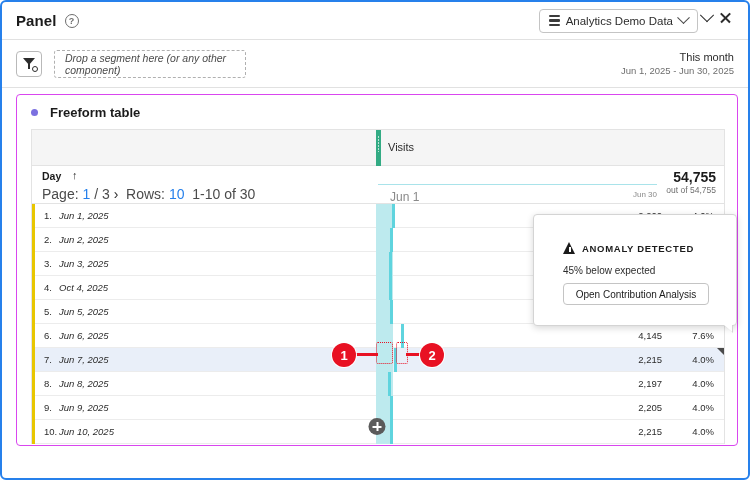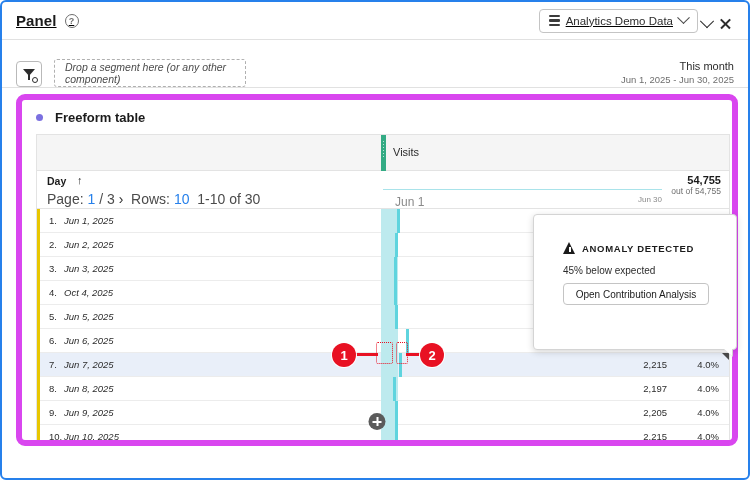--- a/index.html
+++ b/index.html
@@ -18,37 +18,36 @@
     overflow: hidden;
   }
 
   
   .titlebar {
     position: relative;
     height: 38px;
     border-bottom: 1px solid #e1e1e1;
     display: flex; align-items: center;
     padding: 0 14px;
-    text-decoration: underline;
   }
   .panel-title {
     font-size: 15px; font-weight: bold; color: #1b1b1b;
     letter-spacing: .1px;
   }
   .help-icon {
     margin-left: 8px;
     width: 14px; height: 14px;
     border: 1.3px solid #6e6e6e; border-radius: 50%;
     color: #6e6e6e; font-size: 9px;
     display: flex; align-items: center; justify-content: center;
     font-weight: bold;
   }
   .titlebar-right {
     margin-left: auto;
-    display: flex; align-items: flex-end; gap: 0;
+    display: flex; align-items: flex-start; gap: 0;
   }
   .data-pill {
     display: flex; align-items: center; gap: 6px;
     height: 24px; padding: 0 9px;
     border: 1px solid #c4c4c4; border-radius: 4px;
     background: #fff;
     font-size: 11.5px; color: #2c2c2c;
   }
   .db-glyph {
     width: 11px; height: 11px;
@@ -74,21 +73,21 @@
     width:13px; height:1.7px; background:#2c2c2c;
   }
   .close-x:before { transform: rotate(45deg); }
   .close-x:after  { transform: rotate(-45deg); }
 
   
   .segbar {
     position: relative;
     height: 48px;
     border-bottom: 1px solid #e1e1e1;
-    display: flex; align-items: flex-end;
+    display: flex; align-items: center;
     padding: 0 14px;
   }
   .filter-btn {
     width: 26px; height: 26px;
     border: 1px solid #b9b9b9; border-radius: 4px;
     background: #fff;
     display: flex; align-items: center; justify-content: center;
     cursor: pointer;
   }
   .funnel { position: relative; width: 13px; height: 13px; }
@@ -119,21 +118,21 @@
   .daterange {
     margin-left: auto; text-align: right; line-height: 1.35;
   }
   .daterange .dr-1 { font-size: 11px; color: #2c2c2c; }
   .daterange .dr-2 { font-size: 9.5px; color: #6e6e6e; }
 
   
   .card {
     position: absolute; left: 14px; top: 92px;
     width: 722px; height: 352px;
-    border: 6px solid #d946ef; border-radius: 9px;
+    border: 1px solid #d946ef; border-radius: 4px;
     background: #fff;
     overflow: hidden;
   }
   .card-head {
     display: flex; align-items: center; gap: 12px;
     height: 34px; padding: 0 14px;
   }
   .viz-dot { width: 7px; height: 7px; border-radius: 50%; background: #7b70e0; }
   .card-title { font-size: 13px; font-weight: bold; color: #1b1b1b; }
 
@@ -191,21 +190,21 @@
   }
   .spark-line {
     position: absolute; left: 2px; top: 2px; right: 2px;
     height: 1.4px; background: #a9e3ea;
   }
   .spark-lbl-l { position:absolute; left: 14px; top: 8px; font-size: 12px; color: #8a8a8a; }
   .spark-lbl-r { position:absolute; right: 2px; top: 8px; font-size: 8px; color: #8a8a8a; }
   .total-box {
     position: absolute; right: 8px; top: 3px; text-align: right;
   }
-  .total-box .tot { font-size: 11px; font-weight: bold; color: #1b1b1b; }
+  .total-box .tot { font-size: 14px; font-weight: bold; color: #1b1b1b; }
   .total-box .outof { font-size: 8.5px; color: #6e6e6e; }
 
   .rows { position: relative; background: #fff; }
   .row {
     position: relative;
     height: 24px;
     border-bottom: 1px solid #ececec;
     display: flex; align-items: center;
   }
   .row.hl { background: #e9eff9; }
@@ -238,21 +237,21 @@
   .corner-flag {
     position: absolute; right: 0; top: 0;
     width: 0; height: 0;
     border-top: 7px solid #4b4b4b;
     border-left: 7px solid transparent;
   }
 
   
   .tooltip {
     position: absolute; left: 531px; top: 212px;
-    width: 204px; height: 136px;
+    width: 204px; height: 112px;
     background: #fff;
     border: 1px solid #d4d4d4;
     border-radius: 4px;
     box-shadow: 0 2px 7px rgba(0,0,0,.16);
     z-index: 30;
   }
   .tt-head {
     position: absolute; left: 29px; top: 27px;
     display: flex; align-items: center; gap: 6px;
   }

